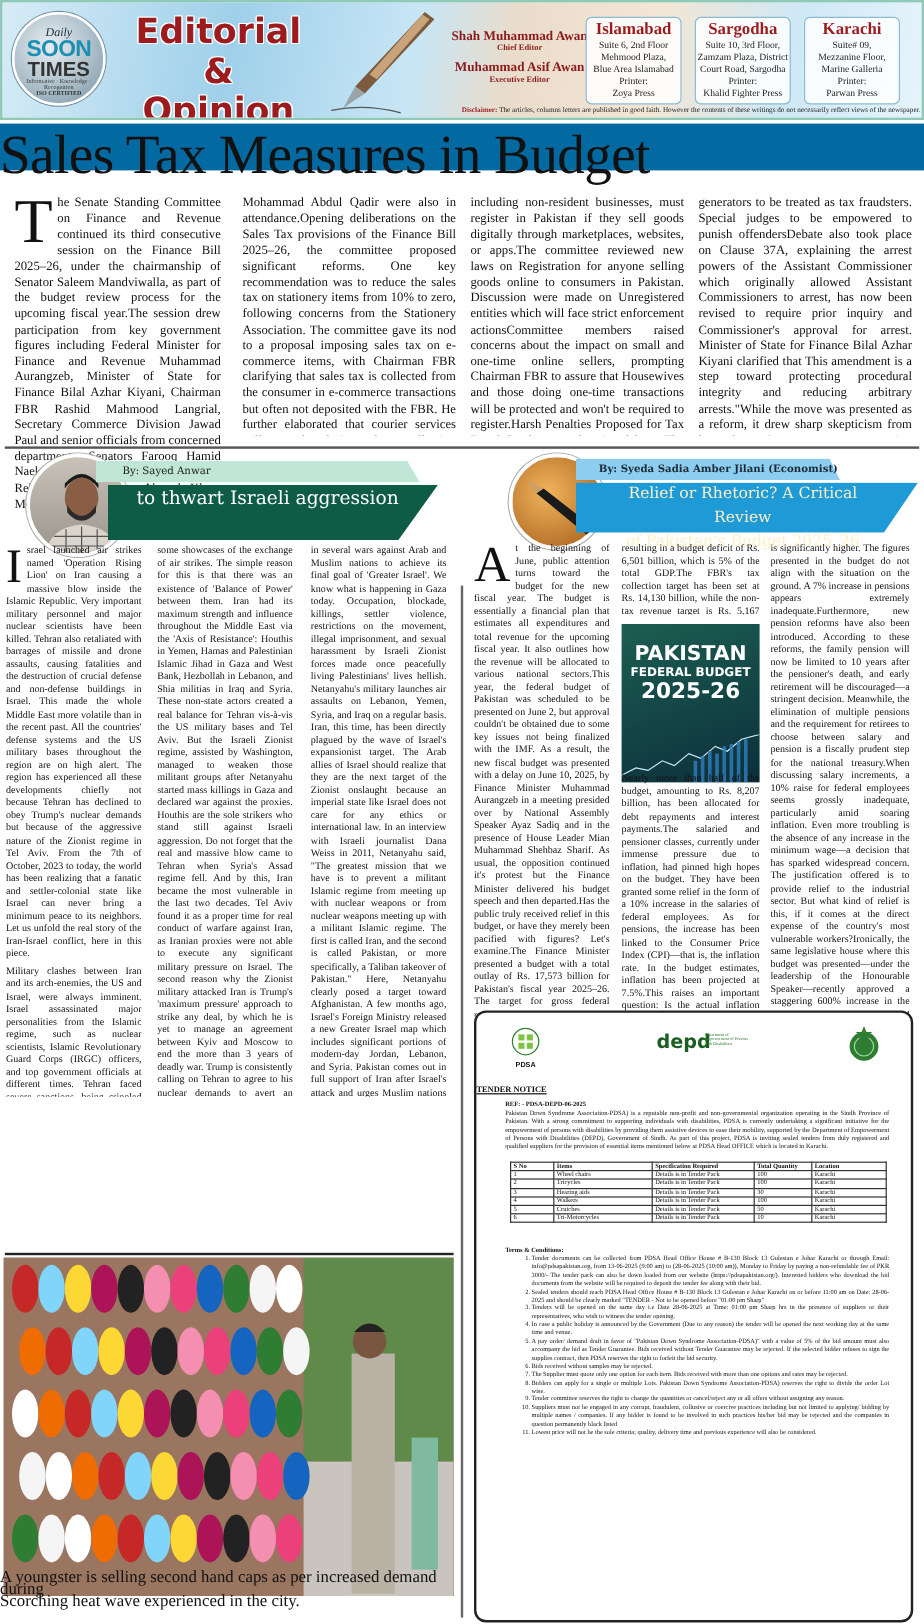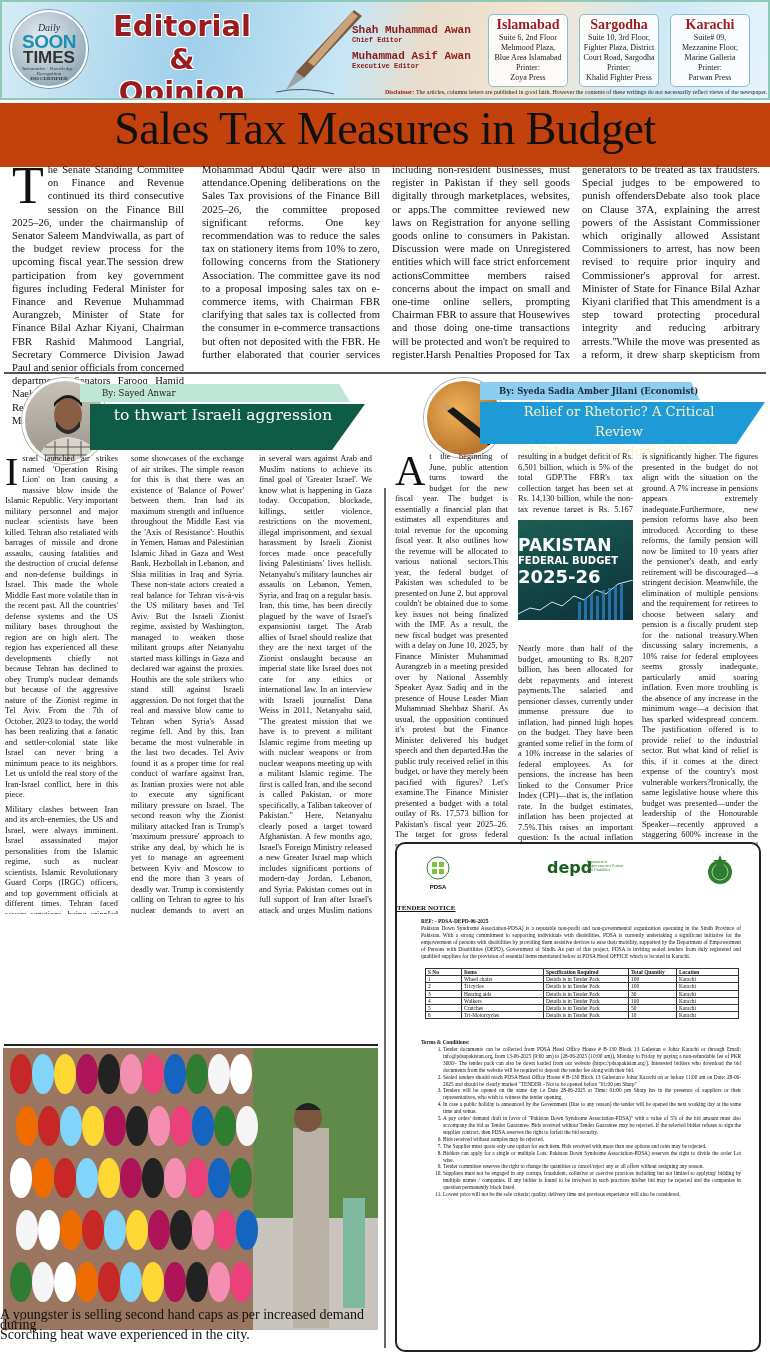--- a/index.html
+++ b/index.html
@@ -7,29 +7,29 @@
 .abs{position:absolute}
 
 #hdr{left:0;top:0;width:770px;height:100px;background:linear-gradient(100deg,#d6ecf6 0%,#9fd0ea 25%,#c8e6f5 45%,#e9dccb 55%,#f4e6d4 70%,#cfe8f5 85%,#e6f4fb 100%);border:2px solid #8fc9b8;overflow:hidden}
 #logo{left:8px;top:8px;width:78px;height:78px;border-radius:50%;background:radial-gradient(circle at 40% 35%,#e8eef2,#9ab0bd 70%,#6f8796);border:2px solid #fff;box-shadow:0 0 0 1px #7a93a2;text-align:center}
 #logo .d{font-style:italic;font-size:10px;color:#234;margin-top:10px;display:block}
 #logo .s{font-family:"Liberation Sans",sans-serif;font-weight:bold;font-size:19px;color:#1d8fb3;line-height:17px;display:block;letter-spacing:-0.5px}
 #logo .t{font-family:"Liberation Sans",sans-serif;font-weight:bold;font-size:17px;color:#333;line-height:16px;display:block}
 #logo .tag{font-size:5px;color:#333;display:block}
 #ed-title{left:95px;top:8px;width:170px;text-align:center;font-family:"DejaVu Sans",sans-serif;font-weight:bold;color:#9b1b1e;font-size:29px;line-height:33px;text-shadow:1px 1px 0 #fff,-1px -1px 0 #fff,1px -1px 0 #fff,-1px 1px 0 #fff}
 #pen{left:272px;top:6px;width:90px;height:88px}
-#editors{left:350px;top:22px;width:130px;font-family:Liberation Mono, monospace}
+#editors{left:366px;top:22px;width:130px;text-align:center;font-family:Liberation Serif, serif}
 #editors .n{font-weight:bold;color:#8b1a1a;font-size:11px}
 #editors .r{font-weight:bold;color:#8b1a1a;font-size:7px;margin-bottom:6px}
 .office{top:12px;width:80px;height:73px;background:rgba(255,255,255,.85);border:1px solid #8bbcd3;border-radius:5px;text-align:center;font-size:8px;line-height:10px;color:#222;padding-top:2px}
 .office .c{color:#9b1b1e;font-weight:bold;font-size:14px;line-height:16px}
 #disc{left:300px;top:87px;width:465px;font-size:6px;color:#222;text-align:right}
 #disc b{color:#9b1b1e}
 
-#title{left:0;top:103px;width:770px;height:64px;background:#c2410c;text-align:center;font-family:"Liberation Serif",serif;font-size:46px;line-height:52px;color:#111;letter-spacing:-0.5px}
+#title{left:0;top:103px;width:770px;height:39px;background:#0369a1;text-align:left;font-family:"Liberation Serif",serif;font-size:46px;line-height:52px;color:#111;letter-spacing:-0.5px}
 
 .col{position:absolute;font-size:10.6px;line-height:13.2px;text-align:justify;color:#111}
 .drop{float:left;font-size:52px;line-height:42px;margin:2px 4px 0 0;font-family:"Liberation Serif",serif}
 .rule{position:absolute;height:2px;background:#555}
 .avatar{position:absolute;border-radius:50%;border:3px solid #fff;box-shadow:0 0 0 1px #aaa;overflow:hidden}
 .bylight{position:absolute;font-family:"DejaVu Serif",serif;font-size:8.5px;line-height:18px;padding-left:22px;color:#222}
 .bydark{position:absolute;color:#fff;font-family:"DejaVu Serif",serif;text-align:center;line-height:20px}
 .small{font-size:8.4px;line-height:10.5px}
 
 #tender{left:395px;top:842px;width:366px;height:510px;border:2px solid #222;border-radius:10px;background:#fff}
@@ -74,21 +74,21 @@
     <div class="c">Islamabad</div>
     <div>Suite 6, 2nd Floor</div>
     <div>Mehmood Plaza,</div>
     <div>Blue Area Islamabad</div>
     <div>Printer:</div>
     <div>Zoya Press</div>
   </div>
   <div class="office abs" style="left:577px">
     <div class="c">Sargodha</div>
     <div>Suite 10, 3rd Floor,</div>
-    <div>Fighter Plaza, District</div>
+    <div>Zamzam Plaza, District</div>
     <div>Court Road, Sargodha</div>
     <div>Printer:</div>
     <div>Khalid Fighter Press</div>
   </div>
   <div class="office abs" style="left:668px">
     <div class="c">Karachi</div>
     <div>Suite# 09,</div>
     <div>Mezzanine Floor,</div>
     <div>Marine Galleria</div>
     <div>Printer:</div>
@@ -227,21 +227,21 @@
   <div>of Pakistan's Budget 2025_26</div>
 </div>
 
 <div class="abs" style="left:384px;top:488px;width:2px;height:860px;background:#666"></div>
 
 <div class="col small" style="left:395px;top:452px;width:113px;height:395px;overflow:hidden">
   <span class="drop" style="font-size:42px;line-height:34px">A</span>
   <span>t the beginning of June, public attention turns toward the budget for the new fiscal year. The budget is essentially a financial plan that estimates all expenditures and total revenue for the upcoming fiscal year. It also outlines how the revenue will be allocated to various national sectors.This year, the federal budget of Pakistan was scheduled to be presented on June 2, but approval couldn't be obtained due to some key issues not being finalized with the IMF. As a result, the new fiscal budget was presented with a delay on June 10, 2025, by Finance Minister Muhammad Aurangzeb in a meeting presided over by National Assembly Speaker Ayaz Sadiq and in the presence of House Leader Mian Muhammad Shehbaz Sharif. As usual, the opposition continued it's protest but the Finance Minister delivered his budget speech and then departed.Has the public truly received relief in this budget, or have they merely been pacified with figures? Let's examine.The Finance Minister presented a budget with a total outlay of Rs. 17,573 billion for Pakistan's fiscal year 2025–26. The target for gross federal revenue has been set at Rs. 19,298 billion. The net federal revenue is estimated at Rs. 11,072 billion,</span>
 </div>
 <div class="col small" style="left:518px;top:452px;width:115px;height:60px;overflow:hidden">resulting in a budget deficit of Rs. 6,501 billion, which is 5% of the total GDP.The FBR's tax collection target has been set at Rs. 14,130 billion, while the non-tax revenue target is Rs. 5,167 billion.</div>
-<div class="abs" style="left:518px;top:520px;width:115px;height:100px;background:linear-gradient(160deg,#1c5e52,#0c2f3a);overflow:hidden;color:#fff;font-family:'DejaVu Sans',sans-serif;font-weight:bold">
+<div class="abs" style="left:518px;top:520px;width:115px;height:132px;background:linear-gradient(160deg,#1c5e52,#0c2f3a);overflow:hidden;text-align:center;color:#fff;font-family:'DejaVu Sans',sans-serif;font-weight:bold">
   <div style="font-size:17px;margin-top:15px">PAKISTAN</div>
   <div style="font-size:10px">FEDERAL BUDGET</div>
   <div style="font-size:18px">2025-26</div>
   <svg viewBox="0 0 115 40" width="115" height="40" style="position:absolute;left:0;bottom:0">
     <polyline points="0,34 12,28 22,30 34,22 44,26 56,16 66,20 78,10 88,14 100,4 115,0" fill="none" stroke="#cfe9ff" stroke-width="1"></polyline>
     <g fill="#2f7fc0" opacity=".8">
         <rect x="60" y="22" width="3" height="18"></rect>
         <rect x="66" y="18" width="3" height="22"></rect>
         <rect x="72" y="14" width="3" height="26"></rect>
         <rect x="78" y="16" width="3" height="24"></rect>

